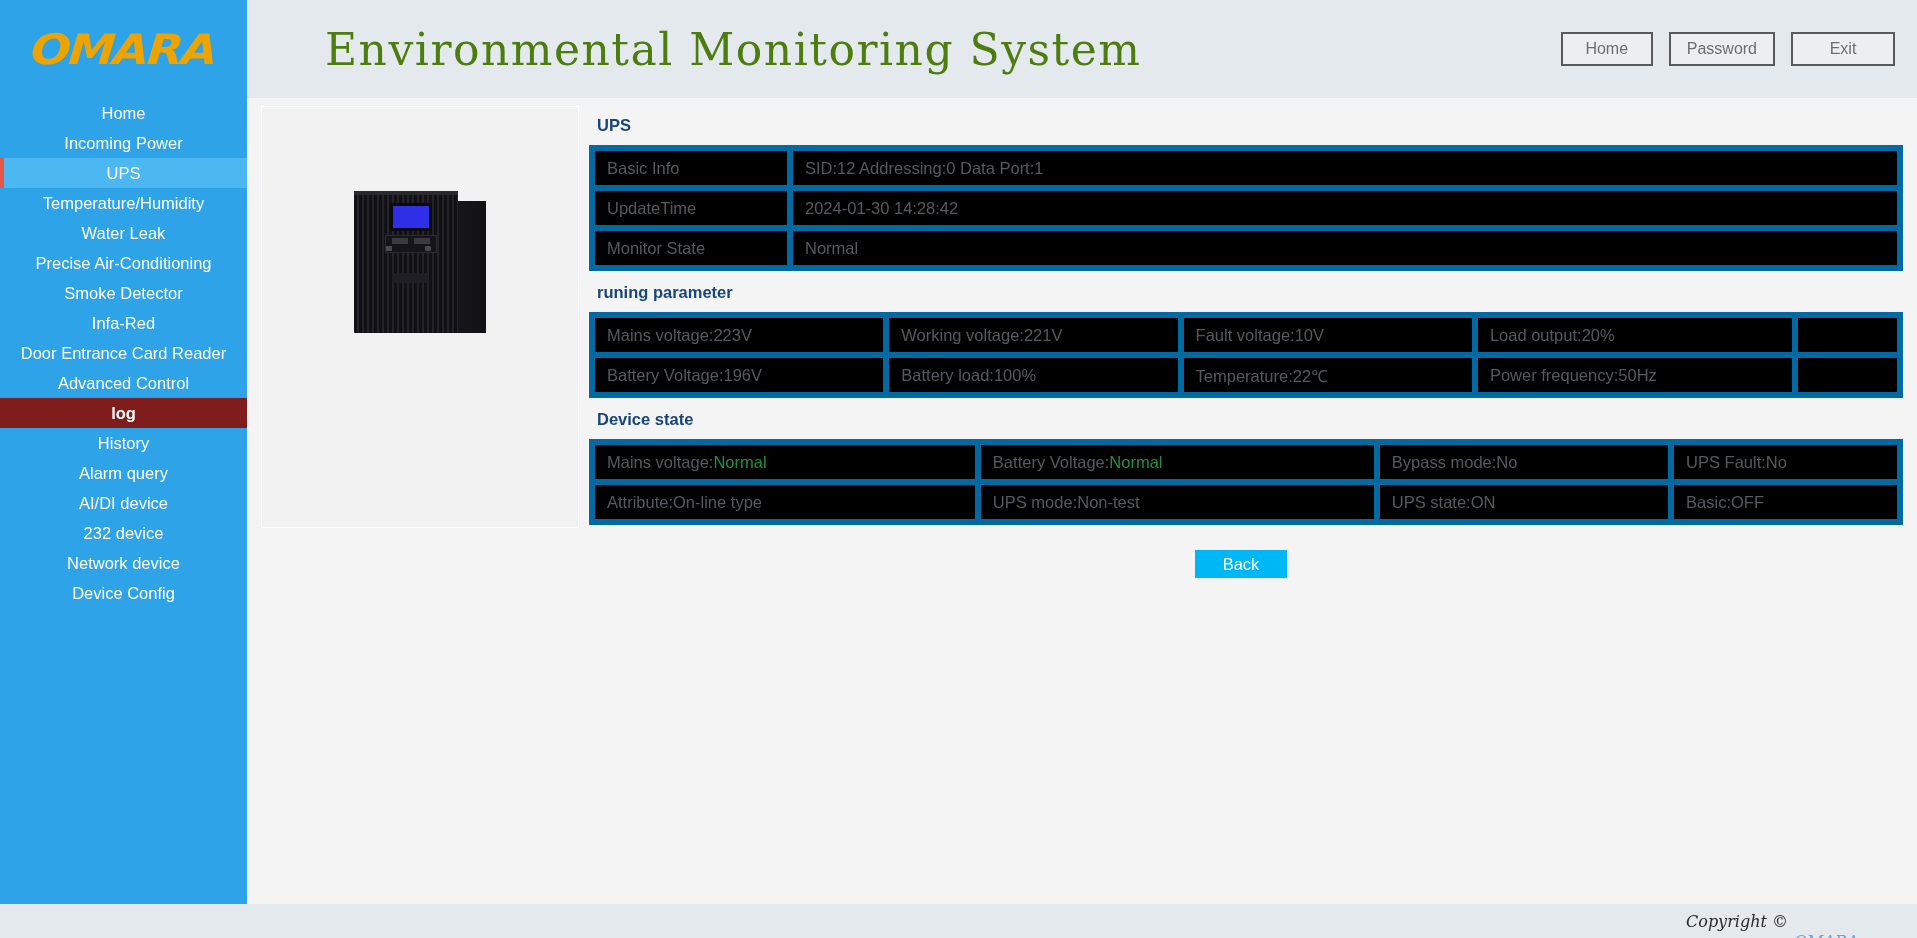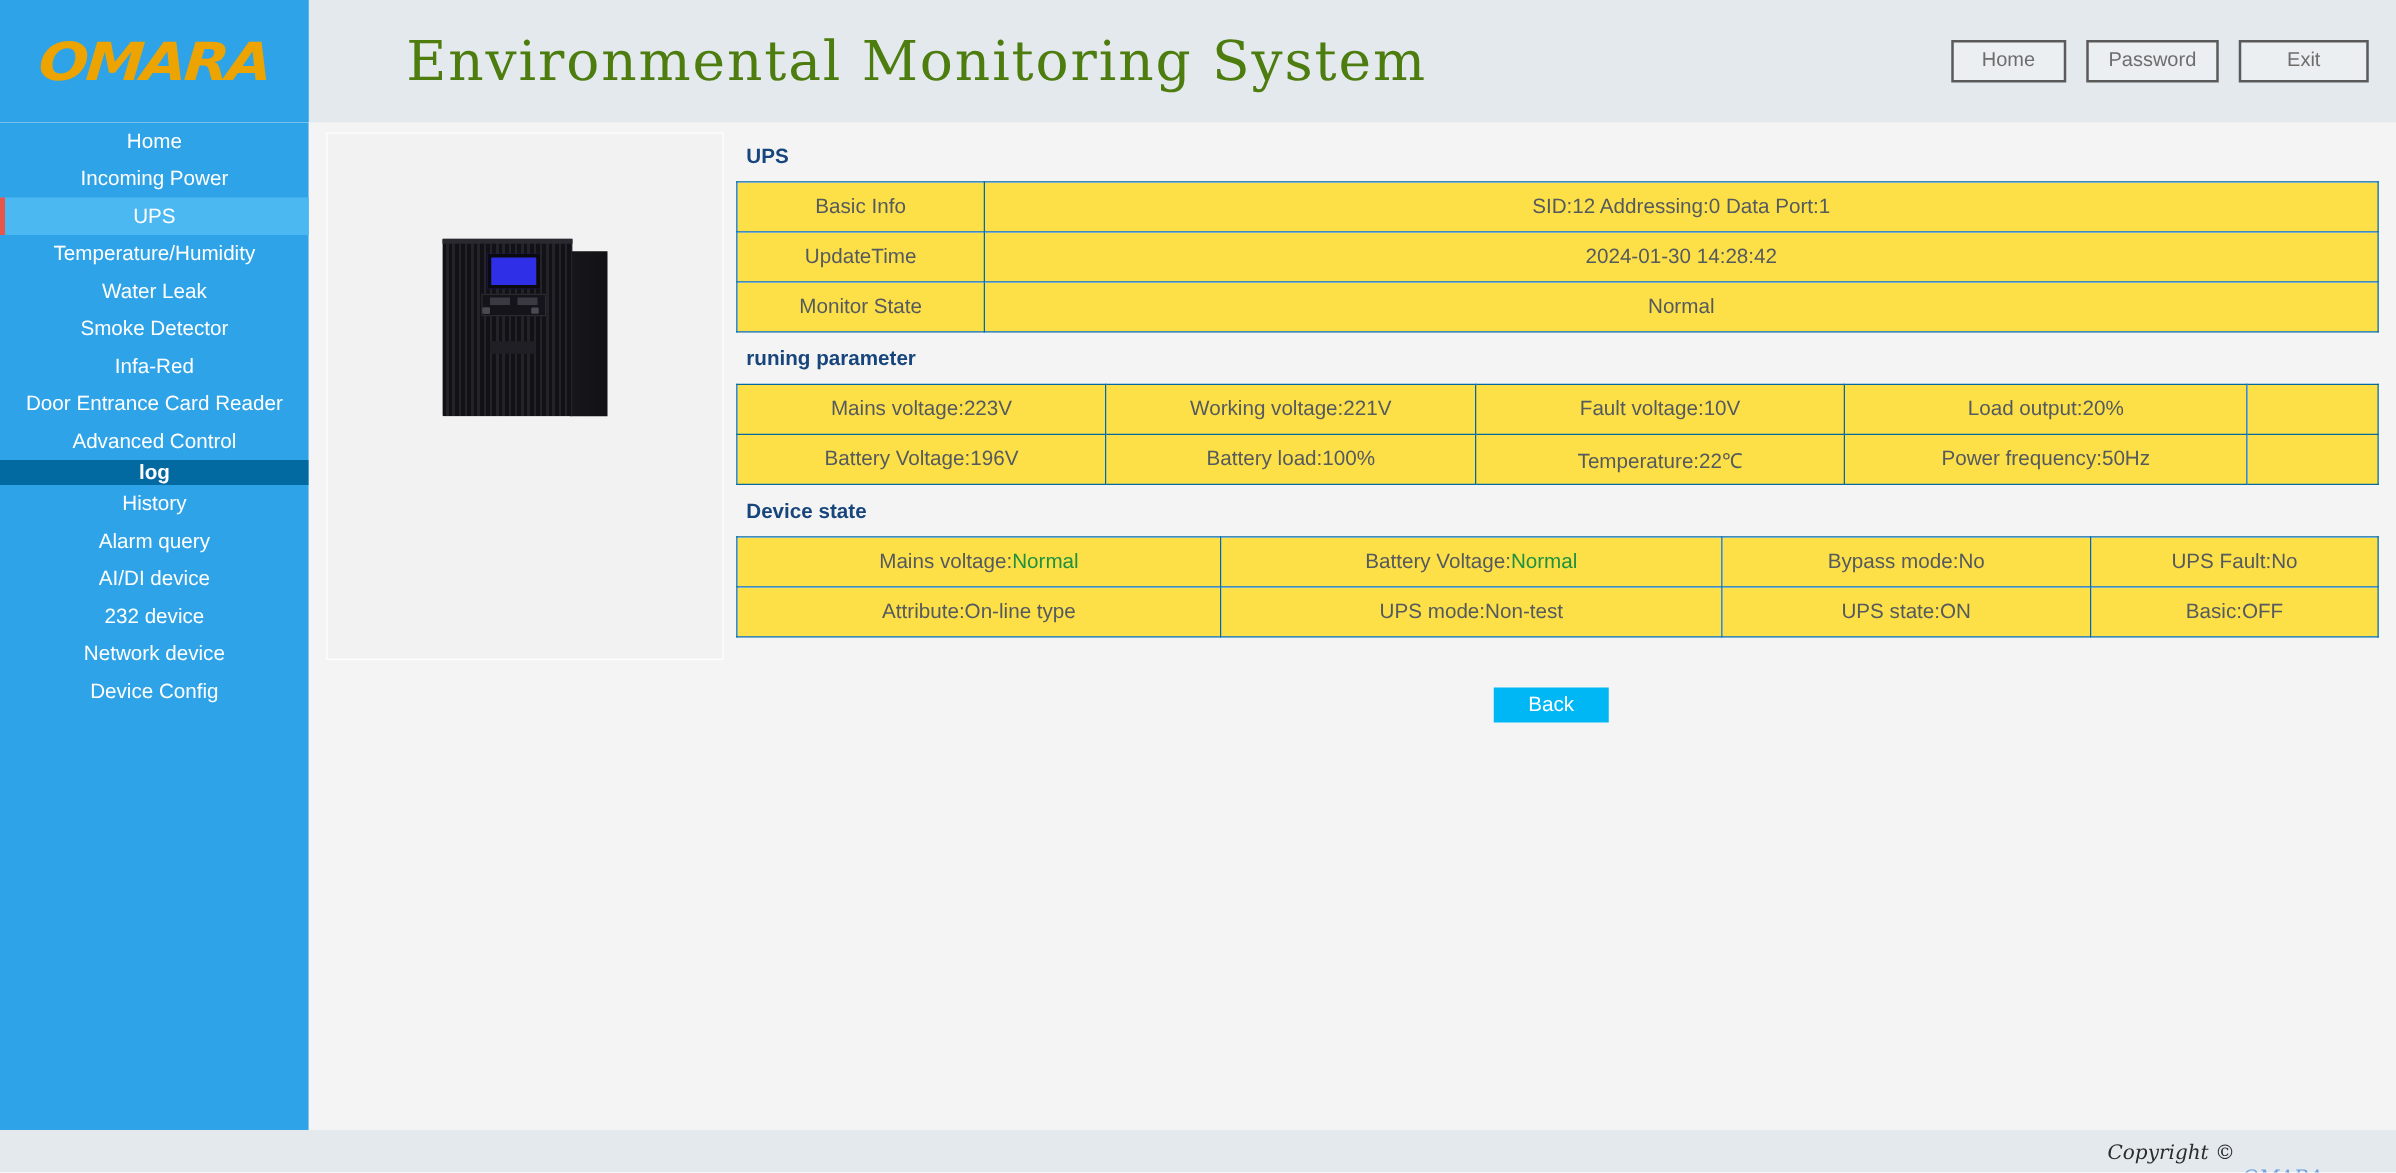--- a/index.html
+++ b/index.html
@@ -77,23 +77,23 @@
   }
   .nav-item.active {
     background: #4cb8f2;
   }
   .nav-item.active::before {
     content: "";
     position: absolute; left: 0; top: 0; bottom: 0;
     width: 4px; background: #e8564a;
   }
   .nav-section {
-    height: 20px;
-    display: flex; align-items: center; justify-content: center;
-    background: #0369a1;
+    height: 30px;
+    display: flex; align-items: center; justify-content: center;
+    background: #7f1d1d;
     color: #ffffff;
     font-size: 16.5px;
     font-weight: bold;
     cursor: default;
   }
 
   
   .main {
     flex: 1; min-width: 0;
     background: #f4f4f4;
@@ -178,30 +178,29 @@
     padding: 12px 0 10px 8px;
   }
   .sect-title.first { padding-top: 10px; }
 
   table.grid {
     width: 100%;
     border-collapse: collapse;
     table-layout: fixed;
   }
   table.grid td {
-    background: #fde047;
-    border: 1px solid #0369a1;
+    background: #000000;
+    border: 6px solid #0369a1;
     height: 40px;
     padding: 0 12px;
     font-size: 16.5px;
     color: #555a5f;
     vertical-align: middle;
     white-space: nowrap;
     overflow: hidden;
-    text-align: center;
   }
   td.lbl { width: 198px; }
   .green { color: #1e9140; }
 
   .back-row {
     display: flex; justify-content: center;
     padding: 22px 0 0 0;
     margin-left: 318px;
   }
   .back-btn {
@@ -258,20 +257,21 @@
   </div>
 
   <div class="body-row">
 
     <nav class="sidebar">
       <div class="nav-item">Home</div>
       <div class="nav-item">Incoming Power</div>
       <div class="nav-item active">UPS</div>
       <div class="nav-item">Temperature/Humidity</div>
       <div class="nav-item">Water Leak</div>
+      <div class="nav-item">Precise Air-Conditioning</div>
       <div class="nav-item">Smoke Detector</div>
       <div class="nav-item">Infa-Red</div>
       <div class="nav-item">Door Entrance Card Reader</div>
       <div class="nav-item">Advanced Control</div>
       <div class="nav-section">log</div>
       <div class="nav-item">History</div>
       <div class="nav-item">Alarm query</div>
       <div class="nav-item">AI/DI device</div>
       <div class="nav-item">232 device</div>
       <div class="nav-item">Network device</div>

